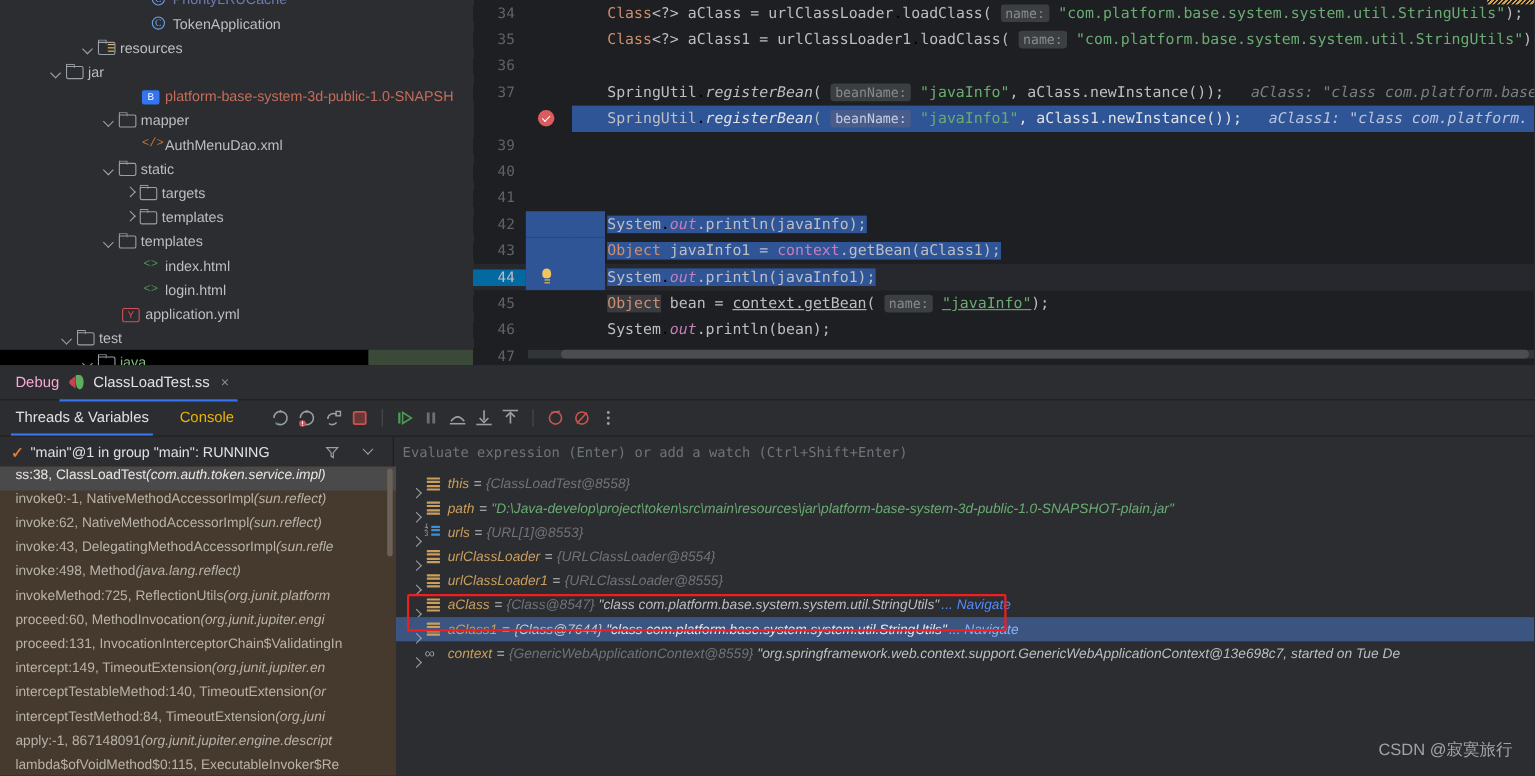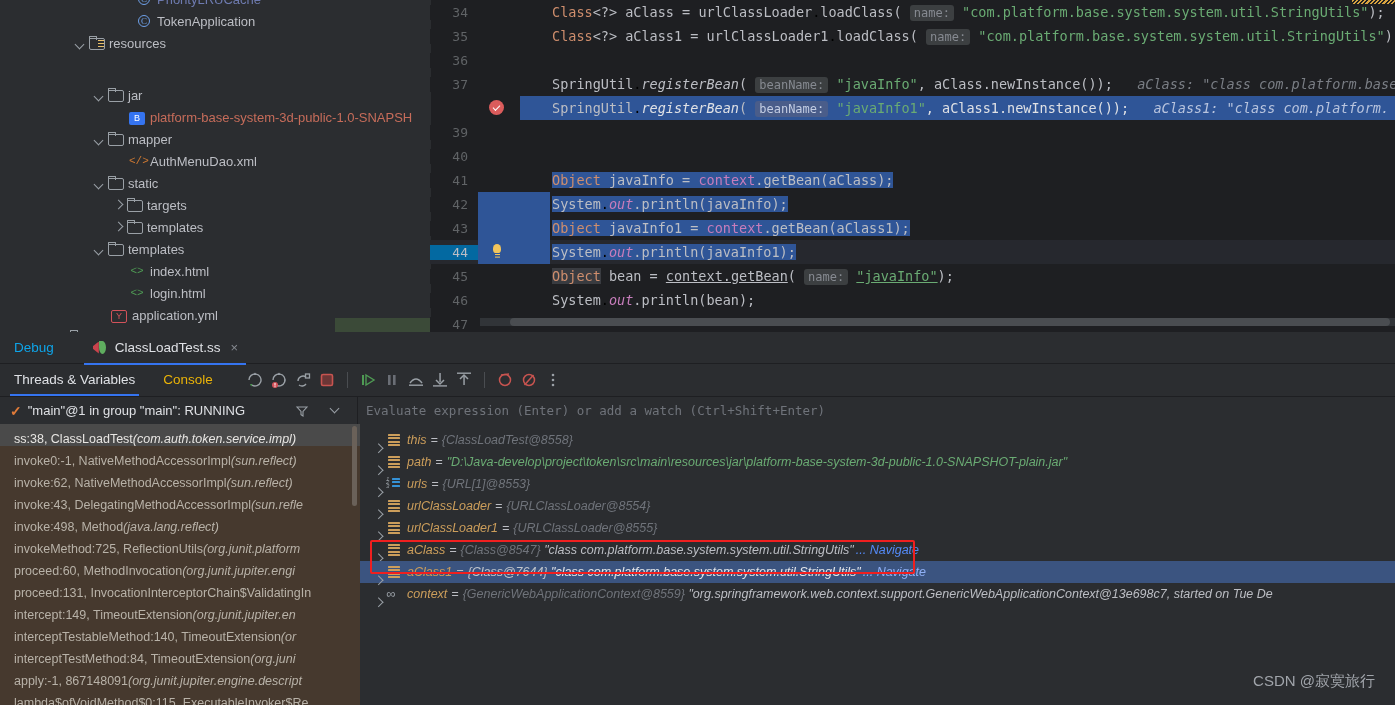--- a/index.html
+++ b/index.html
@@ -17,21 +17,21 @@
   
   .project-tree {
     width: 430px; height: 332px; background:#2b2d30;
     position: relative; overflow: hidden;
     font-size: 13px; color:#bcbec4;
   }
   .tree-row {
     height: 22px; display:flex; align-items:center;
     white-space: nowrap; position: relative;
   }
-  .tree-row.selected-green { background:#14532d; }
+  .tree-row.selected-green { background:#000000; }
   .arrow {
     width: 12px; height:12px; flex:0 0 12px; position:relative;
     margin-right:2px;
   }
   .arrow.down::before {
     content:""; position:absolute; left:2px; top:4px;
     width:6px; height:6px; border-right:1.4px solid #9aa0a6; border-bottom:1.4px solid #9aa0a6;
     transform: rotate(45deg);
   }
   .arrow.right::before {
@@ -139,21 +139,21 @@
   }
   .hscroll-track {
     position:absolute; left:50px; bottom:6px; right:0px; height:8px; background:#313438;
   }
 
   
   .debug-panel { position:absolute; left:0; top:332px; width:1395px; height:373px; background:#2b2d30; }
 
   .tabbar { height:32px; display:flex; align-items:center; padding-left:14px;
             border-bottom:1px solid #1e1f22; position:relative; }
-  .tabbar-title { color:#0ea5e9; font-size:13.5px; margin-right:30px; }
+  .tabbar-title { color:#f9a8d4; font-size:13.5px; }
   .tab-item { display:flex; align-items:center; height:32px; position:relative; padding:0 8px; cursor:default;}
   .tab-item.active::after {
     content:""; position:absolute; left:0; right:0; bottom:-1px; height:2px; background:#3574f0;
   }
   .tab-icon { width:16px; height:16px; margin-right:7px; position:relative; }
   .tab-icon .lf {
     position:absolute; left:1px; top:2px; width:6px; height:12px;
     background:#c9434c; border-radius:3px 0 0 3px;
     clip-path: polygon(100% 0, 100% 100%, 0 60%, 0 40%);
   }
@@ -194,21 +194,21 @@
     display:flex; align-items:center; padding-left:8px;
     border-left:1px solid #1e1f22;
     color:#6f737a; font-family:"DejaVu Sans Mono","Liberation Mono", monospace; font-size:12.5px;
   }
 
   .debug-body { display:flex; height:285px; }
   .frames {
     width:360px; background:#46392e; position:relative; overflow:hidden; padding-top:0px;
   }
   .frame-row {
-    height:22px; display:flex; align-items:flex-end; padding-left:14px;
+    height:22px; display:flex; align-items:flex-start; padding-left:14px;
     white-space:nowrap; font-size:12.5px; color:#b8b2a8;
   }
   .frame-row.sel { background:#4a4a4a; color:#e8e6e3; }
   .frame-row .pkg { font-style:italic; }
   .frames-scroll {
     position:absolute; right:3px; top:2px; width:5px; height:80px; background:#6a6159; border-radius:3px;
   }
 
   .vars { flex:1; background:#2b2d30; position:relative; overflow:hidden; }
   .var-row {
@@ -271,21 +271,21 @@
         <span class="arrow down"></span>
         <span class="ico folder folder-res">
           <span class="res-lines">
               <i></i>
               <i></i>
               <i></i>
             </span>
         </span>
         <span class="lbl">resources</span>
       </div>
-      <div class="tree-row" style="padding-left:93px;margin-top:30px;">
+      <div class="tree-row" style="padding-left:45px;">
         <span class="arrow down"></span>
         <span class="ico folder"></span>
         <span class="lbl">jar</span>
       </div>
       <div class="tree-row" style="padding-left:129px;">
         <span class="ico jar">B</span>
         <span class="lbl jarname">platform-base-system-3d-public-1.0-SNAPSH</span>
       </div>
       <div class="tree-row" style="padding-left:93px;text-align:center;">
         <span class="arrow down"></span>
@@ -394,21 +394,20 @@
         <span class="gutter-num">40</span>
         <span class="gutter-icons"></span>
         <span class="gutter-fold"></span>
         <span class="code-text"></span>
       </div>
 
       <div class="code-row hl">
         <span class="gutter-num">41</span>
         <span class="gutter-icons"></span>
         <span class="gutter-fold"></span>
-        <span class="code-text"><span class="code-text-inner"><span class="k">Object</span> <span class="p">javaInfo</span> <span class="p">=</span> <span class="m">context</span><span class="p">.getBean(aClass);</span></span></span>
       </div>
 
       <div class="code-row hl">
         <span class="gutter-num">42</span>
         <span class="gutter-icons" style="background:#2f5597;"></span>
         <span class="gutter-fold" style="background:#2f5597;"></span>
         <span class="code-text"><span class="code-text-inner"><span class="p">System</span>.<span class="m" style="font-style:italic;">out</span><span class="p">.println(javaInfo);</span></span></span>
       </div>
 
       <div class="code-row hl">

